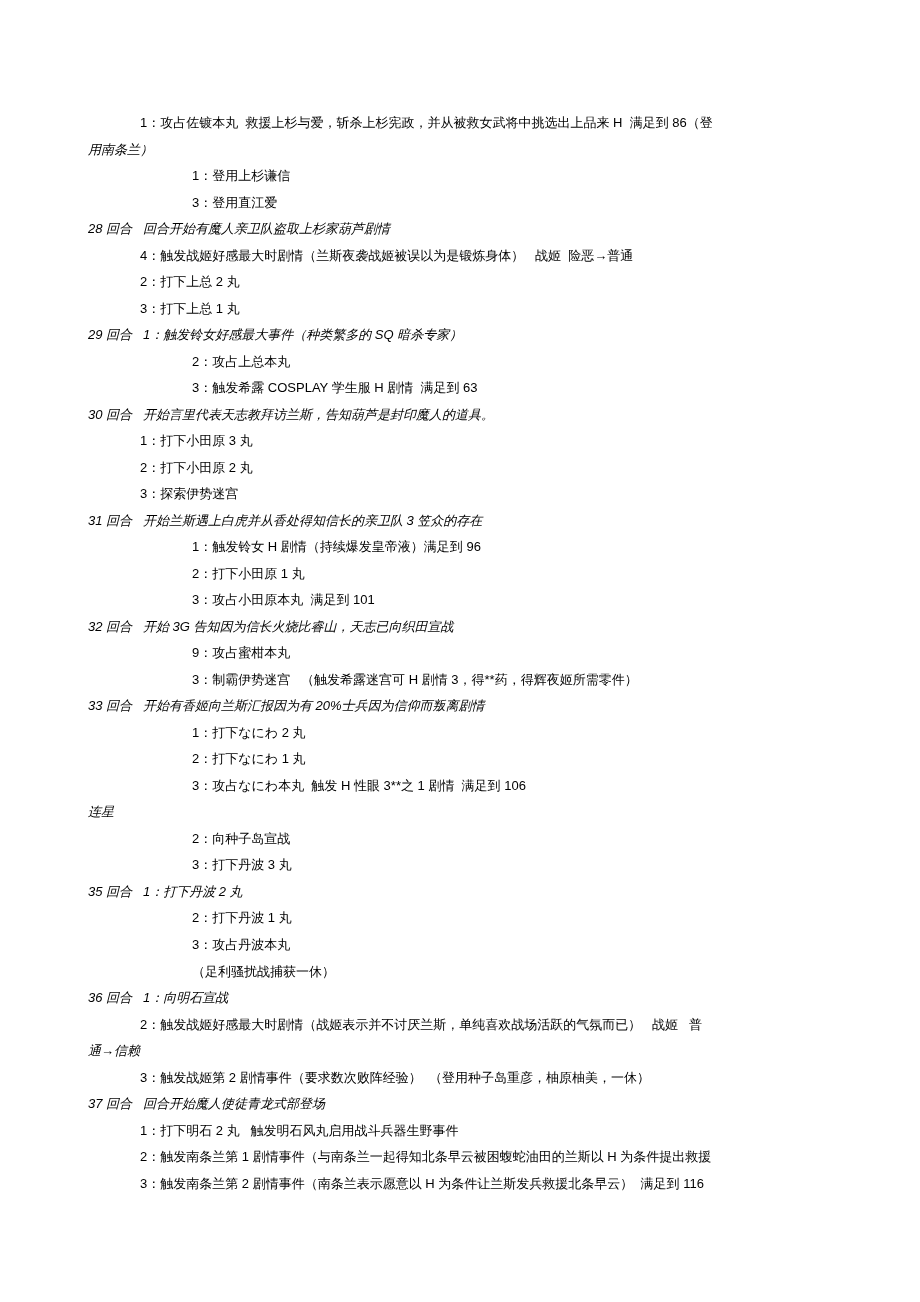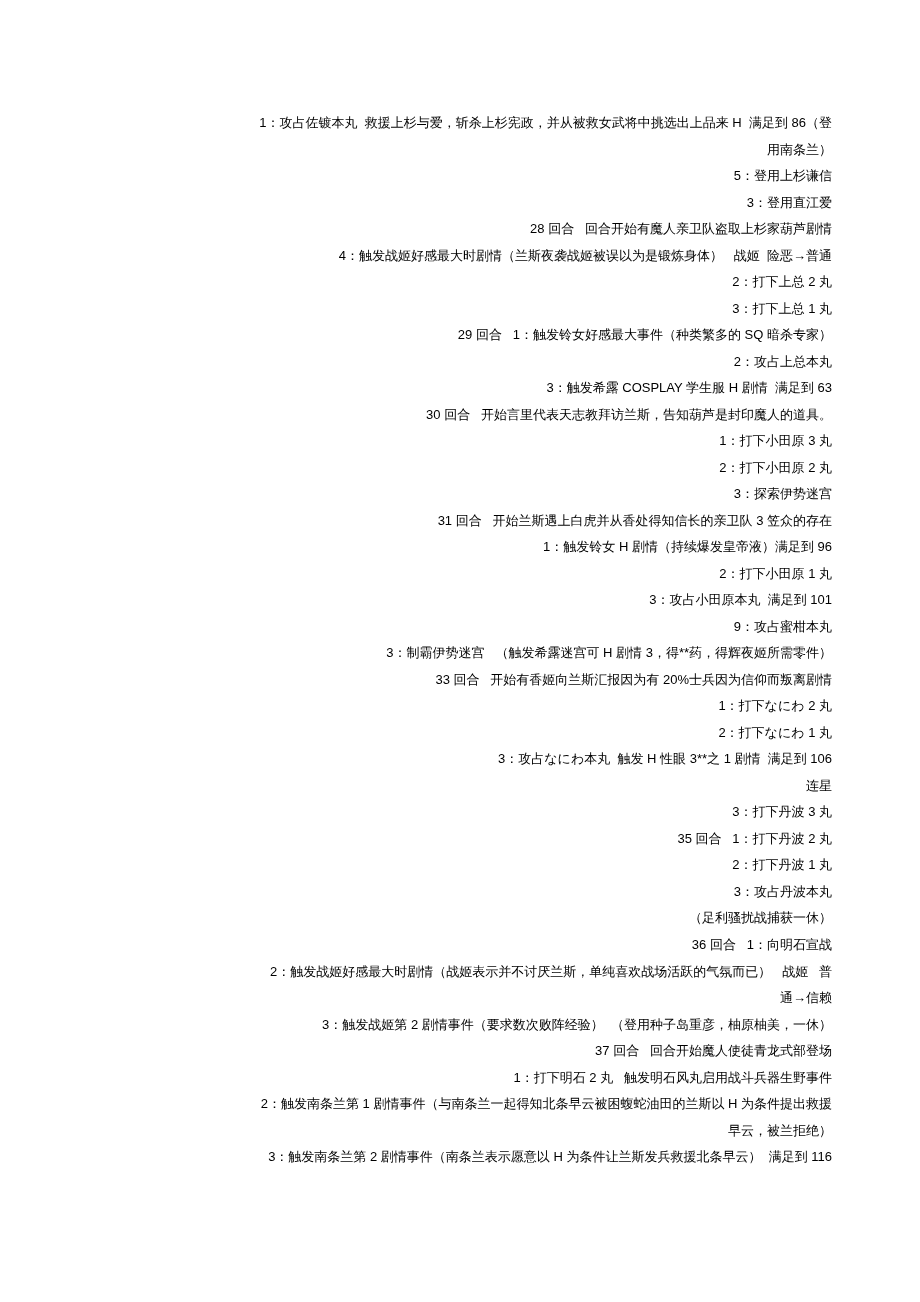--- a/index.html
+++ b/index.html
@@ -12,69 +12,70 @@
       background: #ffffff;
       font-family: "Microsoft YaHei", "SimSun", sans-serif;
       font-size: 13px;
       line-height: 2.04;
       color: #000000;
       padding: 110px 88px 100px 88px;
     }
     .line {
       display: block;
       white-space: pre-wrap;
-      text-align: right;
     }
     .indent-1 {
       padding-left: 0;
+      font-style: italic;
     }
     .indent-2 {
       padding-left: 52px;
     }
     .indent-3 {
       padding-left: 104px;
     }
   </style>
 </head>
 <body>
 
 <div id="content">
     <span class="line indent-2">1：攻占佐镀本丸  救援上杉与爱，斩杀上杉宪政，并从被救女武将中挑选出上品来 H  满足到 86（登</span>
     <span class="line indent-1">用南条兰）</span>
-    <span class="line indent-3">5：登用上杉谦信</span>
+    <span class="line indent-3">1：登用上杉谦信</span>
     <span class="line indent-3">3：登用直江爱</span>
     <span class="line indent-1">28 回合   回合开始有魔人亲卫队盗取上杉家葫芦剧情</span>
     <span class="line indent-2">4：触发战姬好感最大时剧情（兰斯夜袭战姬被误以为是锻炼身体）   战姬  险恶→普通</span>
     <span class="line indent-2">2：打下上总 2 丸</span>
     <span class="line indent-2">3：打下上总 1 丸</span>
     <span class="line indent-1">29 回合   1：触发铃女好感最大事件（种类繁多的 SQ 暗杀专家）</span>
     <span class="line indent-3">2：攻占上总本丸</span>
     <span class="line indent-3">3：触发希露 COSPLAY 学生服 H 剧情  满足到 63</span>
     <span class="line indent-1">30 回合   开始言里代表天志教拜访兰斯，告知葫芦是封印魔人的道具。</span>
     <span class="line indent-2">1：打下小田原 3 丸</span>
     <span class="line indent-2">2：打下小田原 2 丸</span>
     <span class="line indent-2">3：探索伊势迷宫</span>
     <span class="line indent-1">31 回合   开始兰斯遇上白虎并从香处得知信长的亲卫队 3 笠众的存在</span>
     <span class="line indent-3">1：触发铃女 H 剧情（持续爆发皇帝液）满足到 96</span>
     <span class="line indent-3">2：打下小田原 1 丸</span>
     <span class="line indent-3">3：攻占小田原本丸  满足到 101</span>
+    <span class="line indent-1">32 回合   开始 3G 告知因为信长火烧比睿山，天志已向织田宣战</span>
     <span class="line indent-3">9：攻占蜜柑本丸</span>
     <span class="line indent-3">3：制霸伊势迷宫   （触发希露迷宫可 H 剧情 3，得**药，得辉夜姬所需零件）</span>
     <span class="line indent-1">33 回合   开始有香姬向兰斯汇报因为有 20%士兵因为信仰而叛离剧情</span>
     <span class="line indent-3">1：打下なにわ 2 丸</span>
     <span class="line indent-3">2：打下なにわ 1 丸</span>
     <span class="line indent-3">3：攻占なにわ本丸  触发 H 性眼 3**之 1 剧情  满足到 106</span>
     <span class="line indent-1">连星</span>
+    <span class="line indent-3">2：向种子岛宣战</span>
     <span class="line indent-3">3：打下丹波 3 丸</span>
     <span class="line indent-1">35 回合   1：打下丹波 2 丸</span>
     <span class="line indent-3">2：打下丹波 1 丸</span>
     <span class="line indent-3">3：攻占丹波本丸</span>
     <span class="line indent-3">（足利骚扰战捕获一休）</span>
     <span class="line indent-1">36 回合   1：向明石宣战</span>
     <span class="line indent-2">2：触发战姬好感最大时剧情（战姬表示并不讨厌兰斯，单纯喜欢战场活跃的气氛而已）   战姬   普</span>
     <span class="line indent-1">通→信赖</span>
     <span class="line indent-2">3：触发战姬第 2 剧情事件（要求数次败阵经验）  （登用种子岛重彦，柚原柚美，一休）</span>
     <span class="line indent-1">37 回合   回合开始魔人使徒青龙式部登场</span>
     <span class="line indent-2">1：打下明石 2 丸   触发明石风丸启用战斗兵器生野事件</span>
     <span class="line indent-2">2：触发南条兰第 1 剧情事件（与南条兰一起得知北条早云被困蝮蛇油田的兰斯以 H 为条件提出救援</span>
-    <span class="line indent-1">早云，被兰拒绝）</span>
     <span class="line indent-2">3：触发南条兰第 2 剧情事件（南条兰表示愿意以 H 为条件让兰斯发兵救援北条早云）  满足到 116</span>
   </div>
 
 </body></html>

